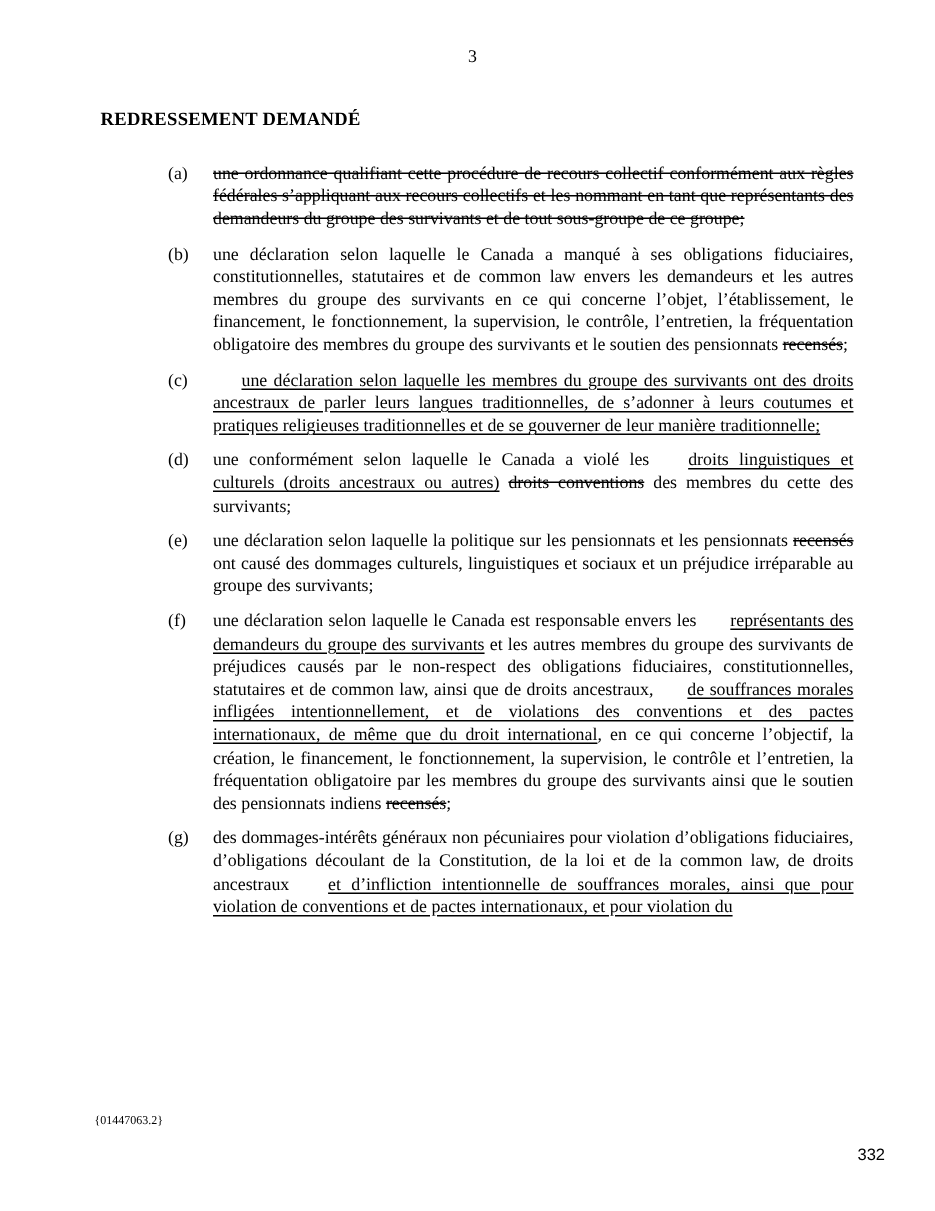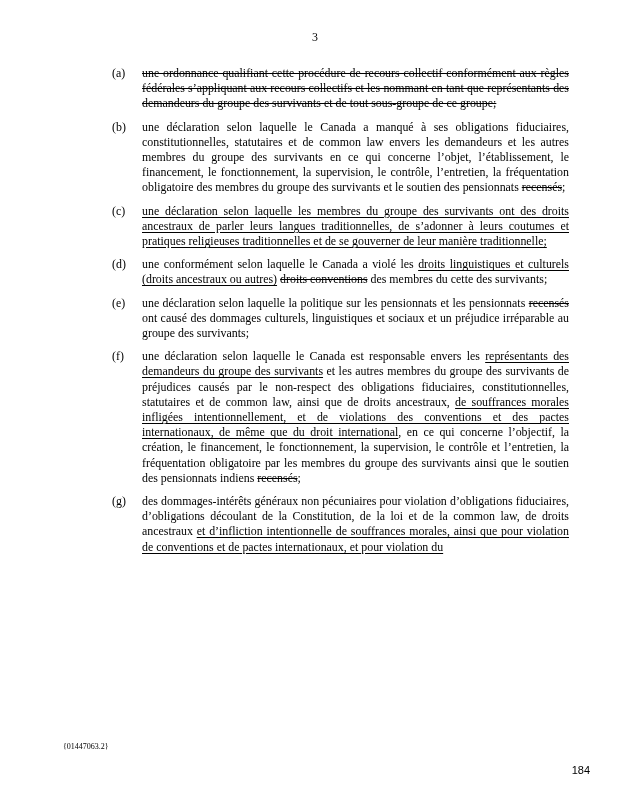--- a/index.html
+++ b/index.html
@@ -50,21 +50,21 @@
     width: 30px;
     flex: 0 0 30px;
   }
   .item-text {
     width: 427px;
     flex: 0 0 427px;
     text-align: justify;
   }
   .seg-normal { text-decoration: none; }
   .seg-strike { text-decoration: line-through; text-decoration-thickness: 1px; font-family: Liberation Serif, serif; }
-  .seg-underline { text-decoration: underline; text-underline-offset: 2px; text-decoration-thickness: 1px; }
+  .seg-underline { text-decoration: underline; text-underline-offset: 2px; text-decoration-thickness: 1px; margin-left: 19px; }
   .footer-docid {
     position: absolute;
     left: 63px;
     top: 742px;
     font-size: 8px;
     line-height: 10px;
   }
   .page-num-bottom {
     position: absolute;
     right: 33px;
@@ -74,20 +74,21 @@
     font-family: "Liberation Sans", sans-serif;
   }
 </style>
 </head>
 <body>
 
 <div class="page">
 
   <div class="page-num-top">3</div>
 
+  <div class="doc-title">REDRESSEMENT DEMANDÉ</div>
 
 
 
   <div class="claims-list">
       <div class="item">
         <span class="item-label">(a)</span>
         <div class="item-text"><span class="seg-strike">une ordonnance qualifiant cette procédure de recours collectif conformément aux règles fédérales s’appliquant aux recours collectifs et les nommant en tant que représentants des demandeurs du groupe des survivants et de tout sous-groupe de ce groupe;</span></div>
       </div>
       <div class="item">
         <span class="item-label">(b)</span>
@@ -110,15 +111,15 @@
         <div class="item-text"><span class="seg-normal">une déclaration selon laquelle le Canada est responsable envers les </span><span class="seg-underline">représentants des demandeurs du groupe des survivants</span><span class="seg-normal"> et les autres membres du groupe des survivants de préjudices causés par le non-respect des obligations fiduciaires, constitutionnelles, statutaires et de common law, ainsi que de droits ancestraux, </span><span class="seg-underline">de souffrances morales infligées intentionnellement, et de violations des conventions et des pactes internationaux, de même que du droit international</span><span class="seg-normal">, en ce qui concerne l’objectif, la création, le financement, le fonctionnement, la supervision, le contrôle et l’entretien, la fréquentation obligatoire par les membres du groupe des survivants ainsi que le soutien des pensionnats indiens </span><span class="seg-strike">recensés</span><span class="seg-normal">;</span></div>
       </div>
       <div class="item">
         <span class="item-label">(g)</span>
         <div class="item-text"><span class="seg-normal">des dommages-intérêts généraux non pécuniaires pour violation d’obligations fiduciaires, d’obligations découlant de la Constitution, de la loi et de la common law, de droits ancestraux </span><span class="seg-underline">et d’infliction intentionnelle de souffrances morales, ainsi que pour violation de conventions et de pactes internationaux, et pour violation du</span></div>
       </div>
     </div>
 
   <div class="footer-docid">{01447063.2}</div>
 
-  <div class="page-num-bottom">184</div>
+  <div class="page-num-bottom">332</div>
 
 </div>
 
 </body></html>

